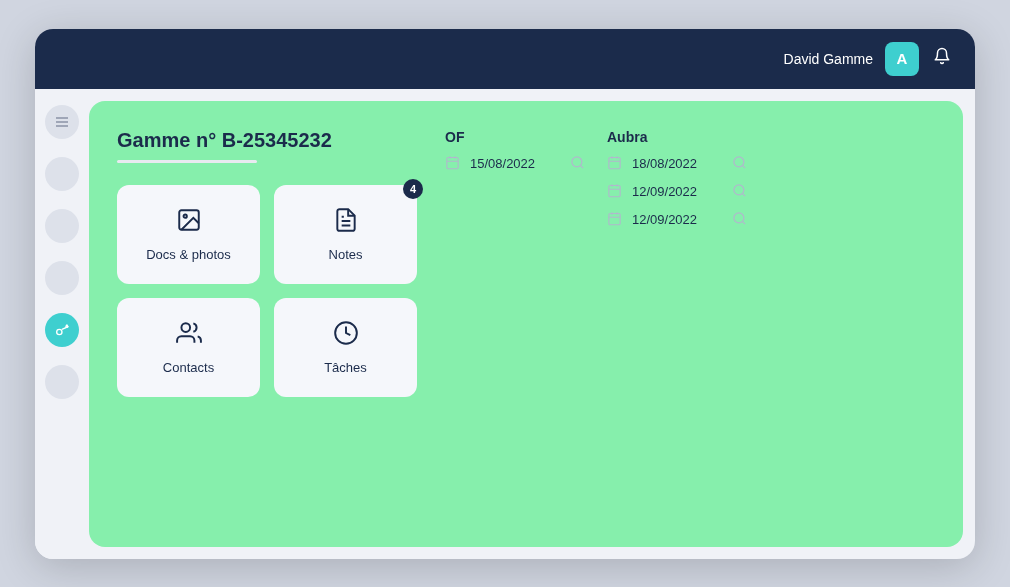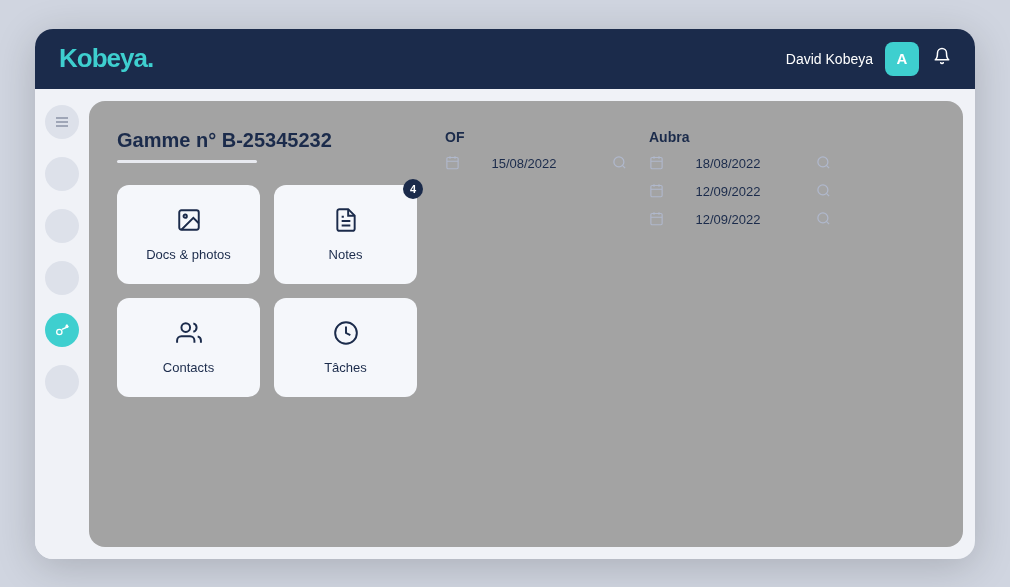--- a/index.html
+++ b/index.html
@@ -107,21 +107,21 @@
       stroke: #8a92a6;
       stroke-width: 2;
     }
     .sidebar-item.active svg {
       stroke: #fff;
     }
 
     
     .content-area {
       flex: 1;
-      background: #a3a3a3;
+      background: #86efac;
       border-radius: 16px;
       margin: 12px 12px 12px 0;
       padding: 28px 28px 20px 28px;
       display: flex;
       gap: 28px;
       overflow: hidden;
     }
 
     
     .left-panel {
@@ -207,22 +207,21 @@
     }
 
     .date-rows {
       display: flex;
       flex-direction: column;
       gap: 10px;
     }
     .date-row {
       display: flex;
       align-items: center;
-      gap: 24px;
-      text-align: center;
+      gap: 10px;
     }
     .date-icon {
       color: #b0b8cc;
       font-size: 14px;
       flex-shrink: 0;
     }
     .date-icon svg {
       width: 15px;
       height: 15px;
       stroke: #b0b8cc;
@@ -253,25 +252,22 @@
       fill: none;
       stroke-width: 2;
     }
   </style>
 </head>
 <body>
 
 <div class="app-wrapper">
 
   <div class="navbar">
-    <div class="navbar-logo">
-      <span>Kobeya</span><span style="color:#3ecfcf">.</span>
-    </div>
     <div class="navbar-spacer"></div>
-    <div class="navbar-user">David Kobeya</div>
+    <div class="navbar-user">David Gamme</div>
     <div class="navbar-avatar">A</div>
     <div class="navbar-bell">
       <svg width="18" height="18" viewBox="0 0 24 24" fill="none" stroke="#fff" stroke-width="2" stroke-linecap="round" stroke-linejoin="round">
         <path d="M18 8A6 6 0 0 0 6 8c0 7-3 9-3 9h18s-3-2-3-9"></path>
         <path d="M13.73 21a2 2 0 0 1-3.46 0"></path>
       </svg>
     </div>
   </div>
 
   <div class="main-body">

